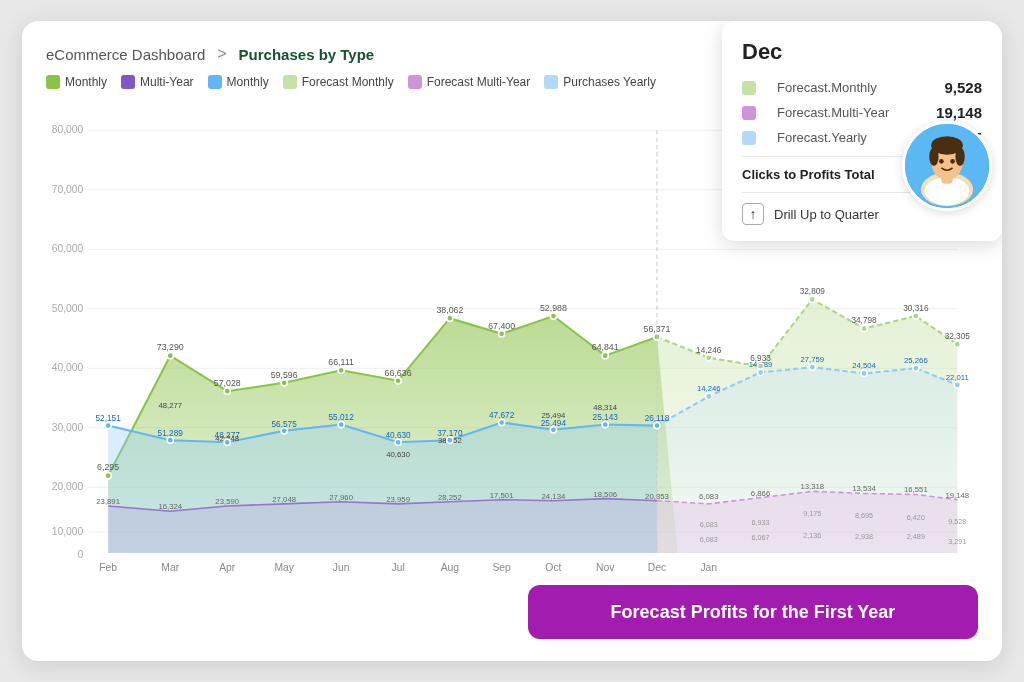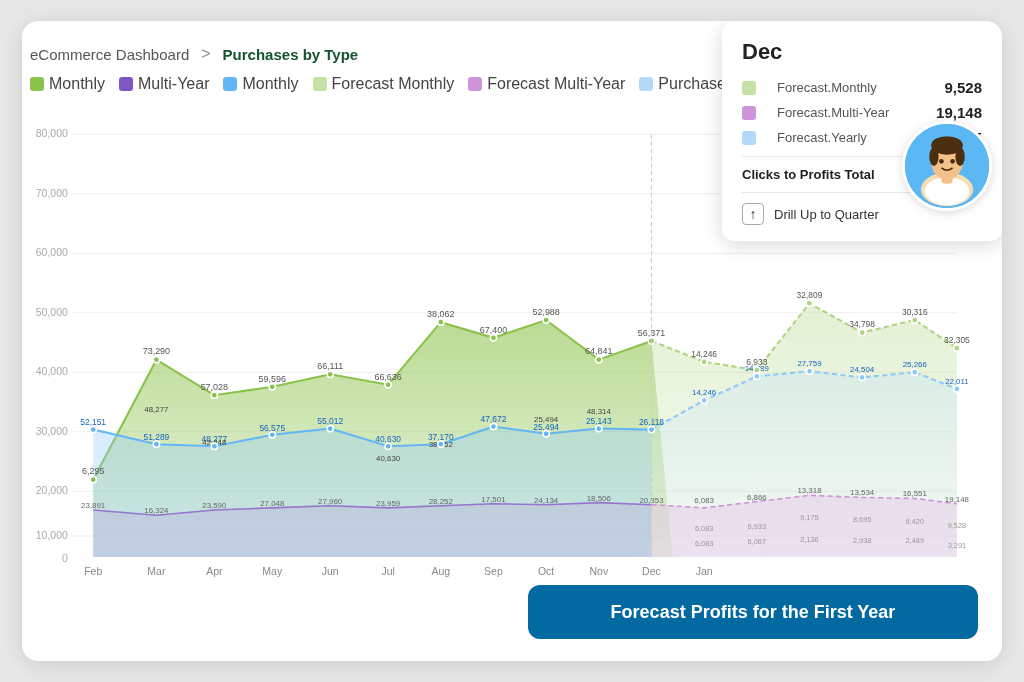--- a/index.html
+++ b/index.html
@@ -11,21 +11,21 @@
       min-height: 100vh;
       font-family: -apple-system, BlinkMacSystemFont, 'Segoe UI', sans-serif;
     }
     .card {
       background: #fff;
       border-radius: 16px;
       width: 980px;
       min-height: 640px;
       box-shadow: 0 4px 24px rgba(0,0,0,0.12);
       position: relative;
-      padding: 24px 24px 0 8px;
+      padding: 24px 24px 0 24px;
       overflow: hidden;
     }
     .header {
       display: flex;
       align-items: center;
       gap: 8px;
       margin-bottom: 12px;
     }
     .breadcrumb {
       font-size: 15px;
@@ -43,21 +43,21 @@
       display: flex;
       flex-wrap: wrap;
       gap: 14px;
       margin-bottom: 10px;
       align-items: center;
     }
     .legend-item {
       display: flex;
       align-items: center;
       gap: 5px;
-      font-size: 16px;
+      font-size: 12px;
       color: #444;
     }
     .legend-dot {
       width: 14px;
       height: 14px;
       border-radius: 3px;
     }
     .chart-area {
       position: relative;
       width: 100%;
@@ -163,21 +163,21 @@
       width: 100%;
       height: 100%;
     }
     
     .cta-bar {
       position: absolute;
       bottom: 0;
       right: 0;
       width: 450px;
       height: 54px;
-      background: #0369a1;
+      background: #a21caf;
       border-radius: 12px 12px 12px 12px;
       display: flex;
       align-items: center;
       justify-content: center;
       cursor: pointer;
       margin: 0 0 10px 0;
     }
     .cta-text {
       color: #fff;
       font-size: 18px;

